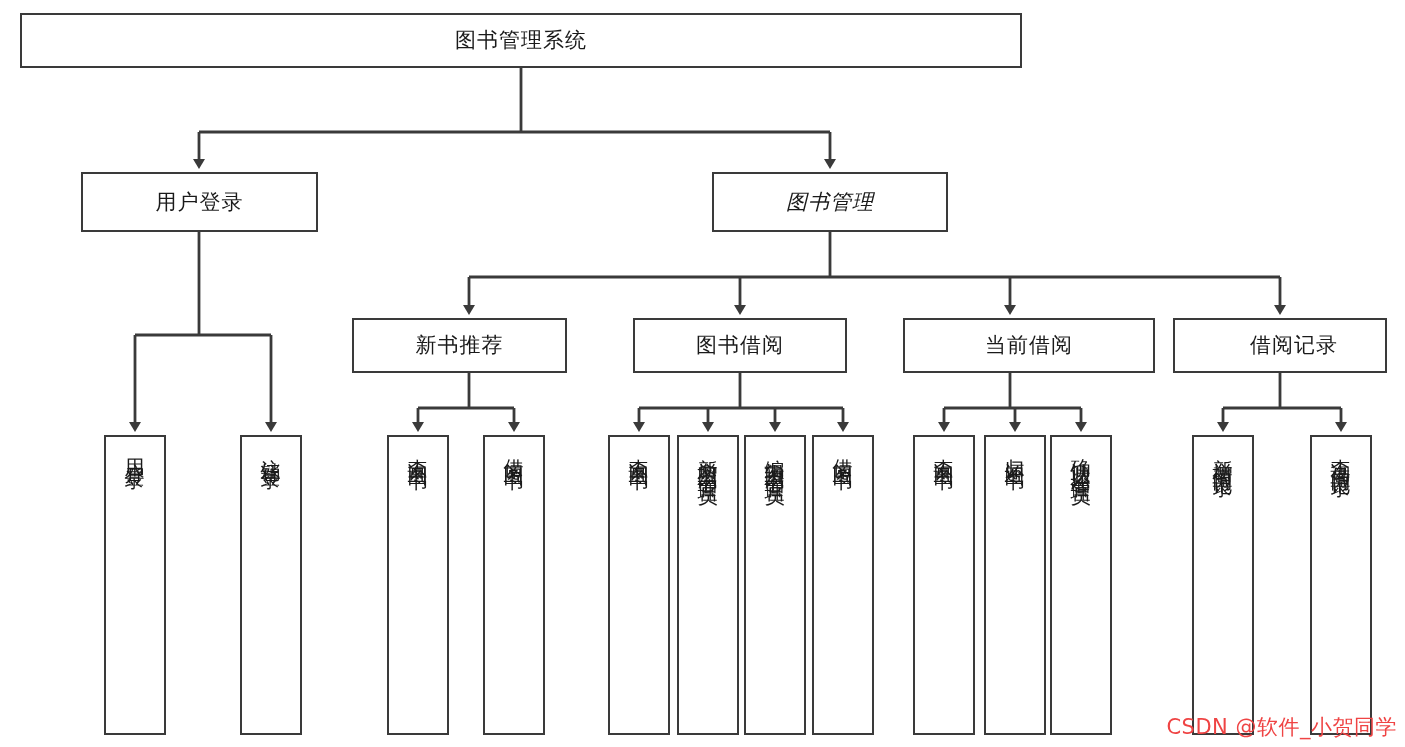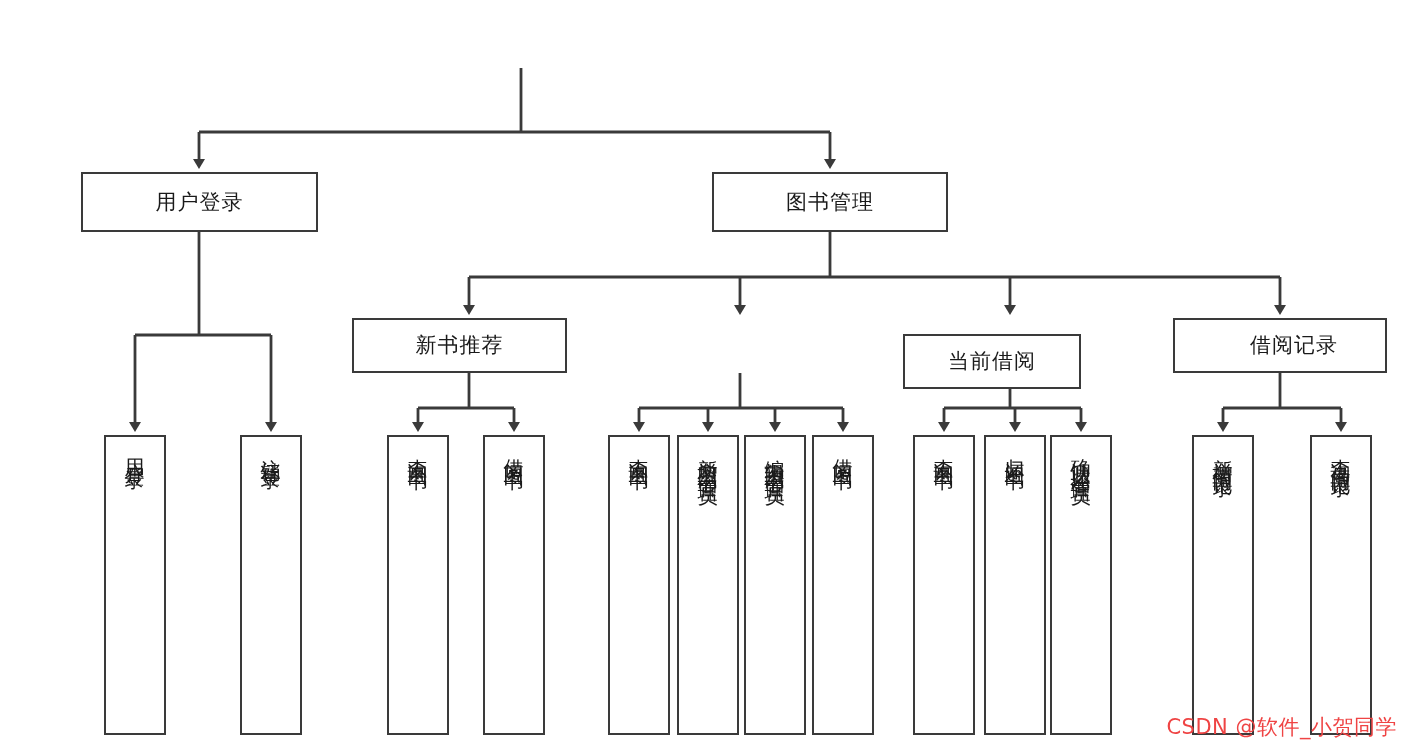--- a/index.html
+++ b/index.html
@@ -111,32 +111,38 @@
       <path d="M1015,408 L1015,423" marker-end="url(#arrow)"></path>
       <path d="M1081,408 L1081,423" marker-end="url(#arrow)"></path>
 
       <path d="M1280,373 L1280,408"></path>
       <path d="M1223,408 L1341,408"></path>
       <path d="M1223,408 L1223,423" marker-end="url(#arrow)"></path>
       <path d="M1341,408 L1341,423" marker-end="url(#arrow)"></path>
     </g>
   </svg>
 
+  <div class="node" style="left:20px;top:13px;width:1002px;height:55px;">
+    <span class="label">图书管理系统</span>
+  </div>
 
   <div class="node" style="left:81px;top:172px;width:237px;height:60px;">
     <span class="label">用户登录</span>
   </div>
-  <div class="node" style="left:712px;top:172px;width:236px;height:60px;">
+  <div class="node" style="left:712px;top:172px;width:236px;height:60px;font-style:italic;">
     <span class="label">图书管理</span>
   </div>
 
   <div class="node" style="left:352px;top:318px;width:215px;height:55px;">
     <span class="label">新书推荐</span>
   </div>
-  <div class="node" style="left:903px;top:334px;width:178px;height:55px;">
+  <div class="node" style="left:633px;top:318px;width:214px;height:55px;">
+    <span class="label">图书借阅</span>
+  </div>
+  <div class="node" style="left:903px;top:318px;width:252px;height:55px;">
     <span class="label">当前借阅</span>
   </div>
   <div class="node" style="left:1173px;top:318px;width:214px;height:55px;padding-left:28px;">
     <span class="label">借阅记录</span>
   </div>
 
   <div class="node leaf" style="left:104px;top:435px;width:62px;height:300px;">
     <span class="label">用户登录</span>
   </div>
   <div class="node leaf" style="left:240px;top:435px;width:62px;height:300px;">

